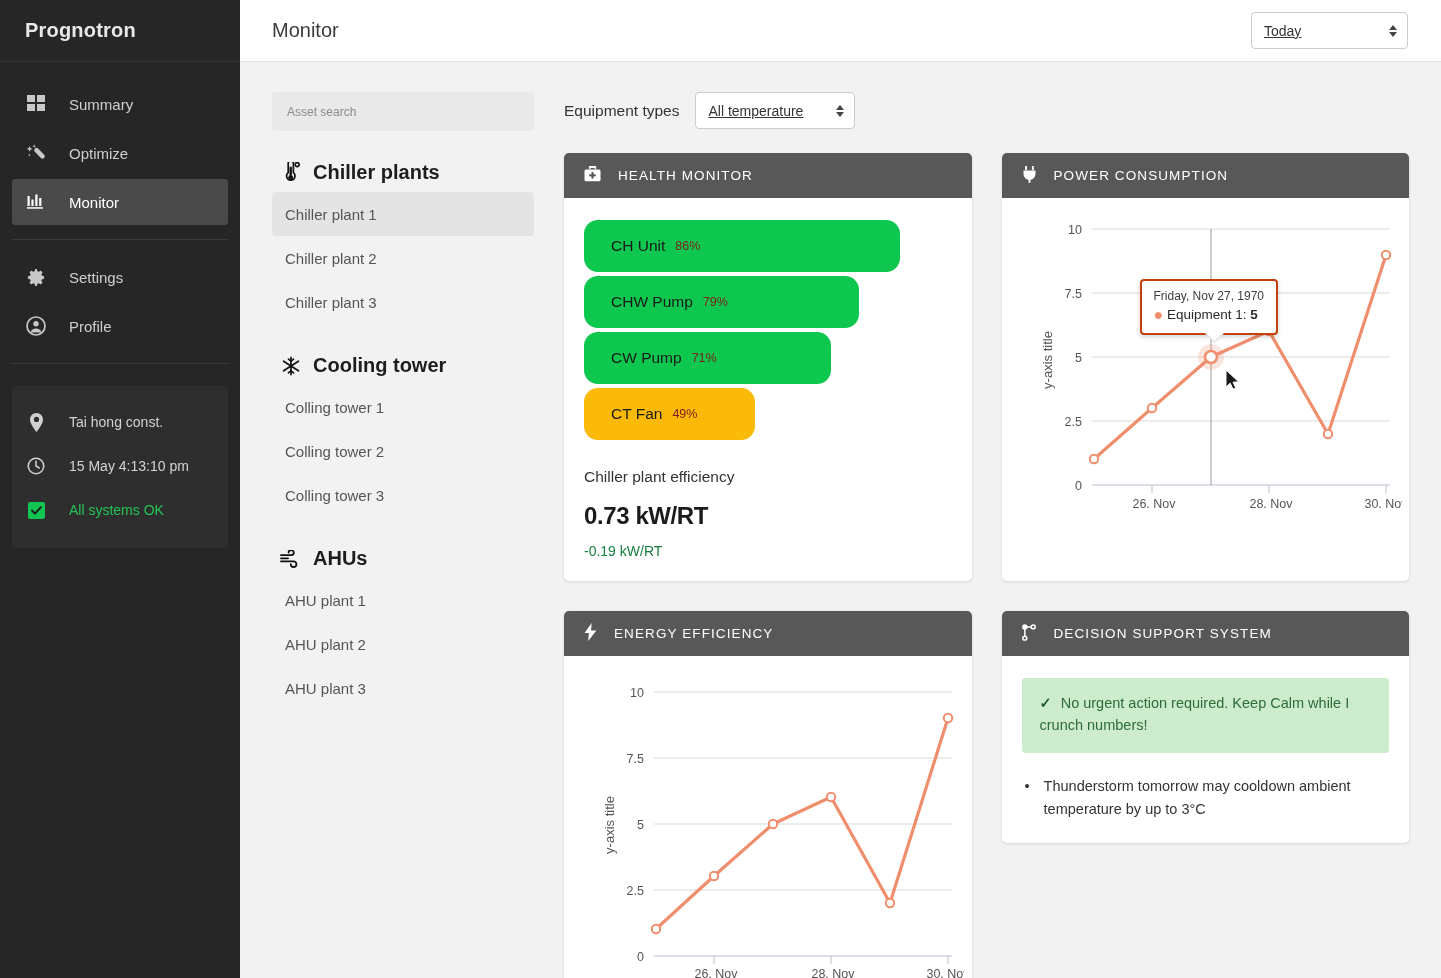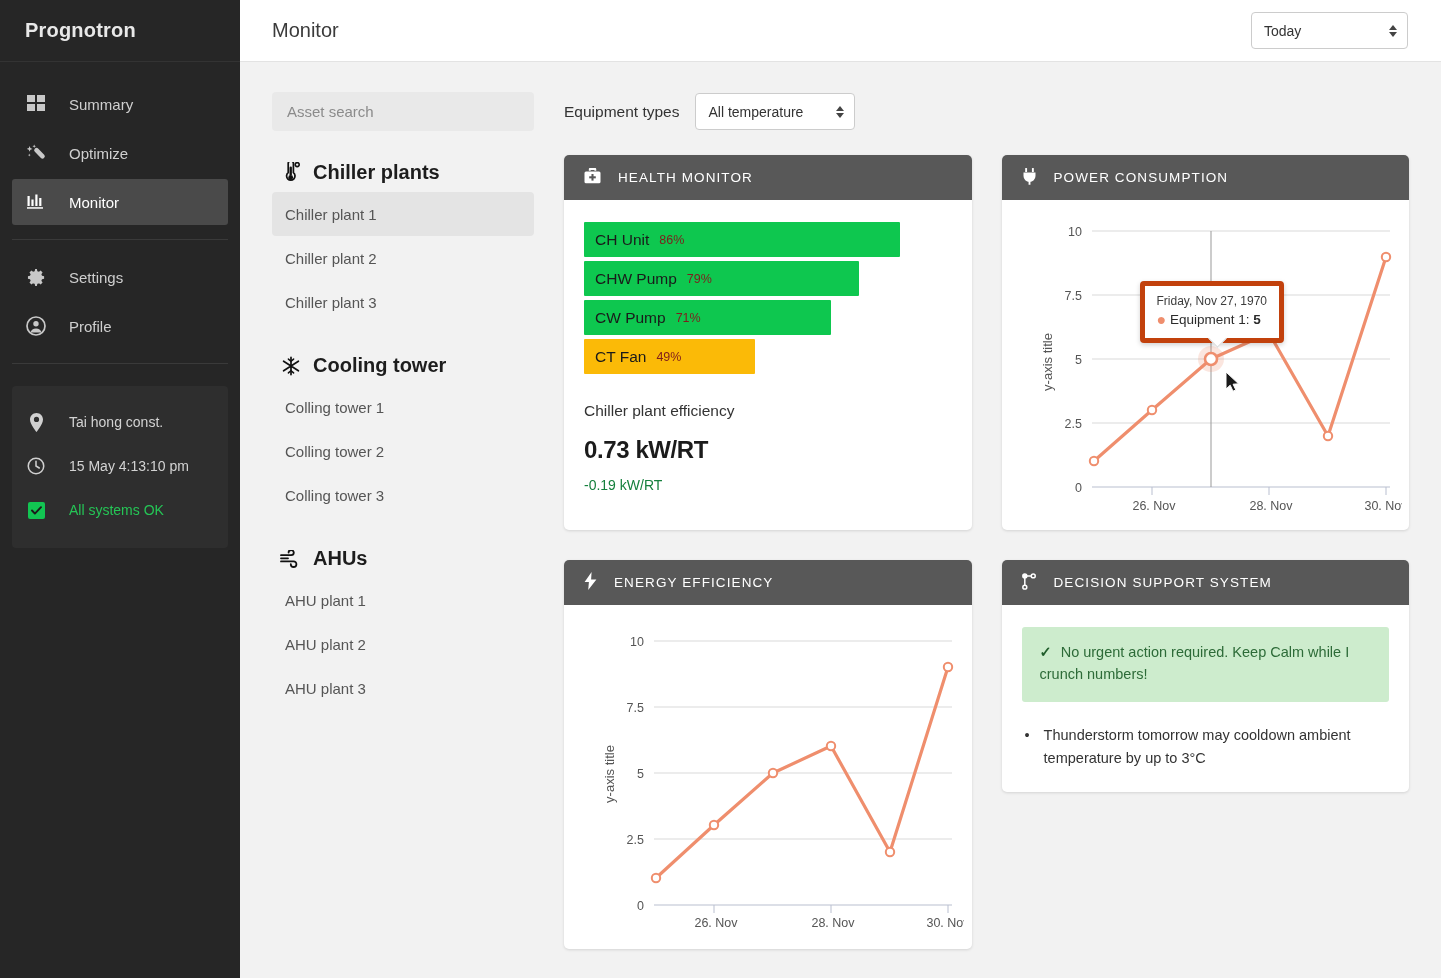--- a/index.html
+++ b/index.html
@@ -62,37 +62,37 @@
     height: 62px; background: #fff; border-bottom: 1px solid #e3e3e3;
     display: flex; align-items: center; justify-content: space-between;
     padding: 0 33px 0 32px; flex: 0 0 62px;
   }
   .page-title { font-size: 20px; color: #3b3b3b; font-weight: 400; }
   .select-box {
     position: relative;
     border: 1px solid #ccc; border-radius: 4px; background: #fff;
     height: 37px; display: flex; align-items: center;
     padding: 0 30px 0 12px; font-size: 14px; color: #333;
-    cursor: pointer; min-width: 155px;
+    cursor: pointer; min-width: 155px; text-decoration: underline;
   }
   .select-box .arrows {
     position: absolute; right: 10px; top: 50%; transform: translateY(-50%);
     display: flex; flex-direction: column; gap: 2px; line-height: 0;
   }
   .tri-up { width:0;height:0;border-left:4px solid transparent;border-right:4px solid transparent;border-bottom:5px solid #444; }
   .tri-dn { width:0;height:0;border-left:4px solid transparent;border-right:4px solid transparent;border-top:5px solid #444; }
 
   .content { flex: 1; display: flex; padding: 30px 32px 0 32px; gap: 30px; overflow: hidden; }
 
   
   .asset-panel { width: 262px; flex: 0 0 262px; }
   .asset-search {
     width: 262px; height: 39px; border: none; outline: none;
     background: #e9e9e9; border-radius: 4px;
-    padding: 0 15px; font-size: 15px; color: #555;
+    padding: 0 15px; font-size: 12px; color: #555;
     font-family: "Liberation Sans", sans-serif;
   }
   .asset-search::placeholder { color: #8b8b8b; }
   .group-head {
     display: flex; align-items: center; gap: 11px;
     margin: 30px 0 8px 8px;
     font-size: 20px; font-weight: bold; color: #1d1d1d;
   }
   .group-head .gicon { width: 22px; display:flex; align-items:center; justify-content:center; }
   .asset-item {
@@ -107,35 +107,35 @@
   .card { background: #fff; border-radius: 5px; box-shadow: 0 1px 3px rgba(0,0,0,.13); overflow: hidden; }
   .card-head {
     background: #585858; color: #fff; height: 45px;
     display: flex; align-items: center; gap: 17px; padding-left: 20px;
     font-size: 13.5px; letter-spacing: 1.1px;
   }
   .card-body { padding: 22px 20px 22px 20px; }
 
   
   .hbar {
-    height: 35px; border-radius: 1px; margin-bottom: 4px;
-    display: flex; align-items: center; padding-left: 11px; gap: 10px;
+    height: 52px; border-radius: 14px; margin-bottom: 4px;
+    display: flex; align-items: center; padding-left: 27px; gap: 10px;
     color: #1a1a1a;
   }
   .hbar .nm { font-size: 15.5px; }
   .hbar .pc { font-size: 12.5px; color: #7f1d1d; }
   .eff-label { margin-top: 28px; font-size: 15.5px; color: #333; }
   .eff-value { margin-top: 16px; font-size: 24px; font-weight: bold; color: #1b1b1b; letter-spacing: -0.4px;}
   .eff-delta { margin-top: 13px; font-size: 14px; color: #15803d; }
 
   
   .chart-wrap { position: relative; height: 300px; }
   .chart-wrap svg { display: block; }
   .tooltip {
-    position: absolute; background: #fff; border: 5px solid #c2410c;
+    position: absolute; background: #fff; border: 2px solid #c2410c;
     border-radius: 4px; box-shadow: 0 2px 5px rgba(0,0,0,.18);
     padding: 8px 12px 9px 12px; font-size: 12.5px; color: #3a3a3a;
     white-space: nowrap;
   }
   .tooltip .tt-date { font-size: 12px; color: #3c3c3c; }
   .tooltip .tt-series { margin-top: 3px; font-size: 13.5px; color: #2b2b2b; }
   .tooltip .dot { color: #ef8e6d; font-size: 16px; vertical-align: -1px; }
   .tooltip .tt-val { font-weight: bold; }
   .tt-tail {
     position: absolute; width: 13px; height: 13px; background: #fff;

